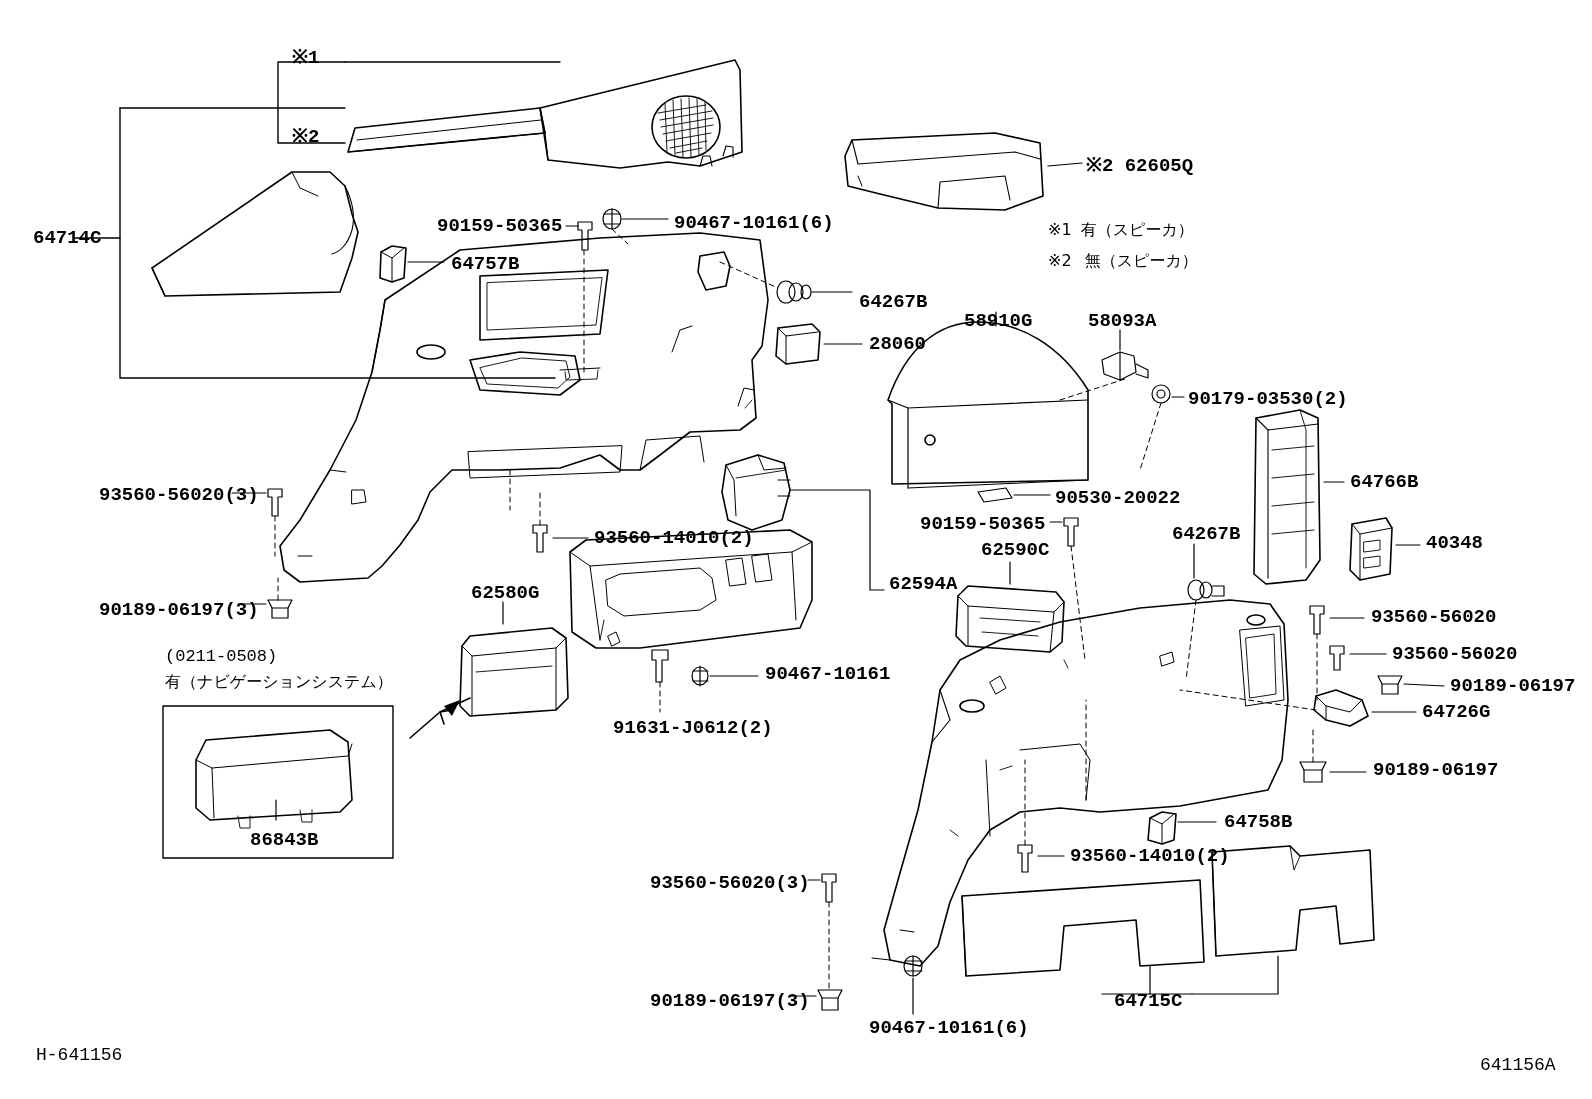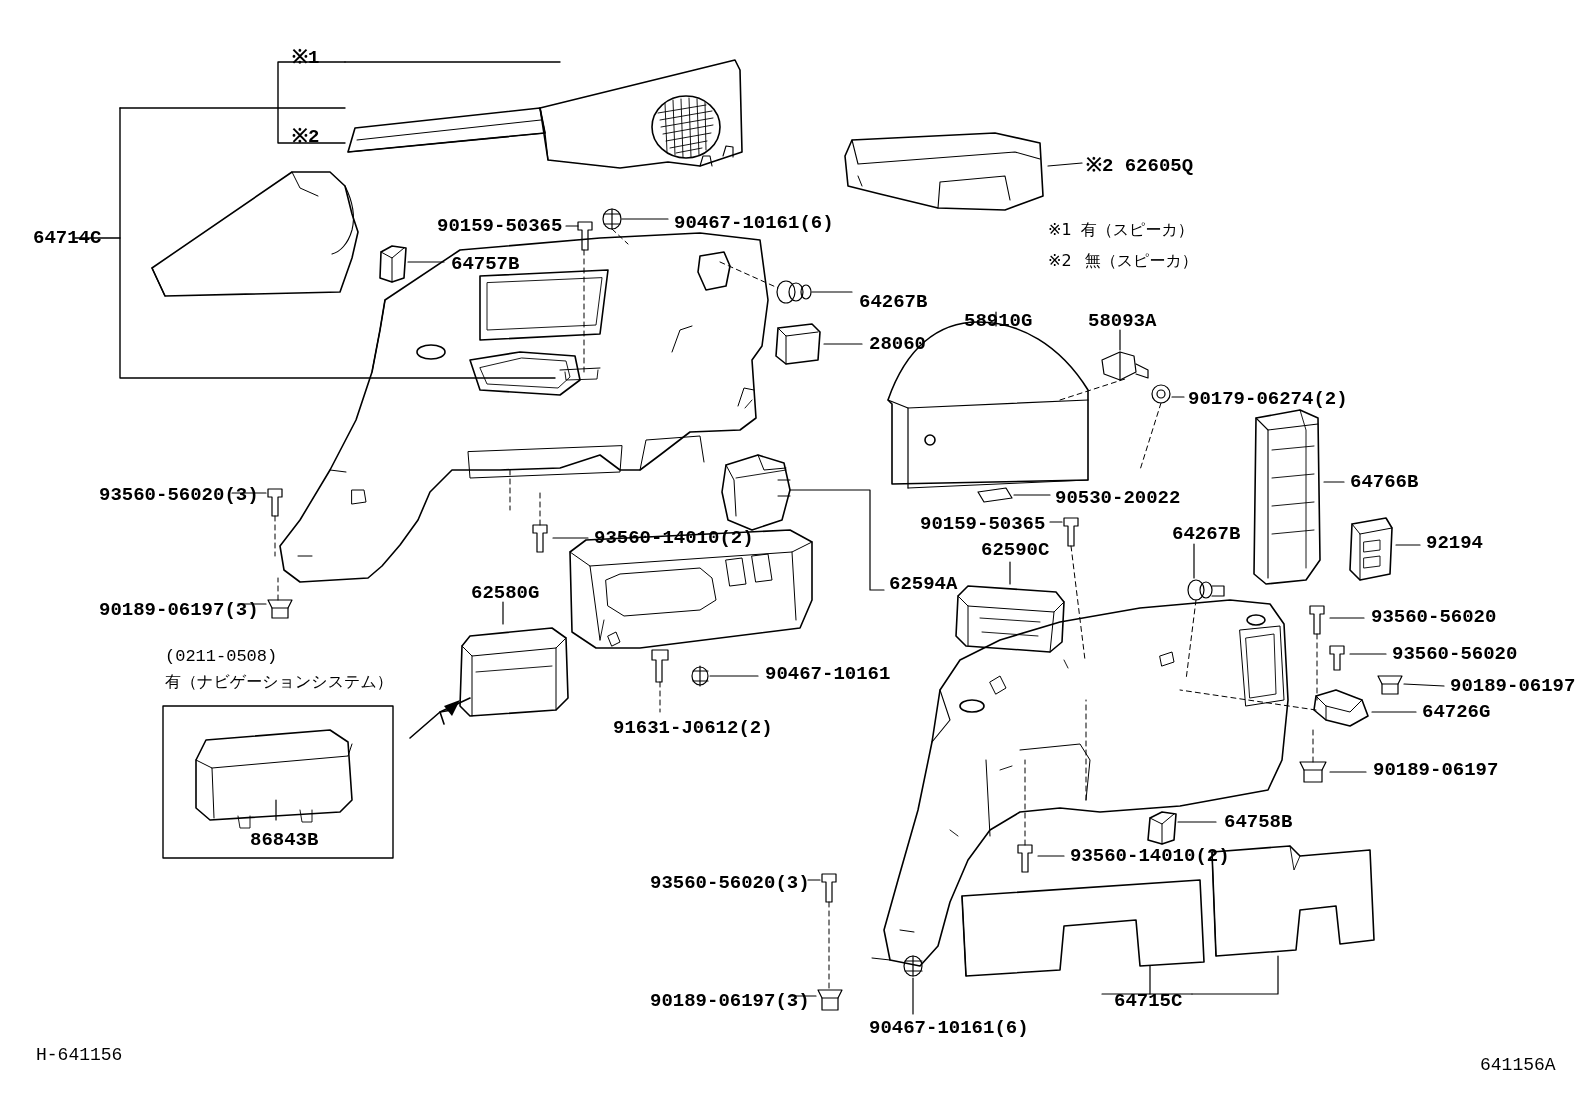--- a/index.html
+++ b/index.html
@@ -379,24 +379,24 @@
   <div class="lbl" style="left:292px; top:127px;">※2</div>
   <div class="lbl" style="left:33px; top:228px;">64714C</div>
   <div class="lbl" style="left:1086px; top:156px;">※2 62605Q</div>
   <div class="lbl" style="left:437px; top:216px;">90159-50365</div>
   <div class="lbl" style="left:674px; top:213px;">90467-10161(6)</div>
   <div class="lbl" style="left:451px; top:254px;">64757B</div>
   <div class="lbl" style="left:859px; top:292px;">64267B</div>
   <div class="lbl" style="left:869px; top:334px;">28060</div>
   <div class="lbl" style="left:964px; top:311px;">58910G</div>
   <div class="lbl" style="left:1088px; top:311px;">58093A</div>
-  <div class="lbl" style="left:1188px; top:389px;">90179-06274(2)</div>
+  <div class="lbl" style="left:1188px; top:389px;">90179-03530(2)</div>
   <div class="lbl" style="left:1350px; top:472px;">64766B</div>
   <div class="lbl" style="left:1055px; top:488px;">90530-20022</div>
-  <div class="lbl" style="left:1426px; top:533px;">92194</div>
+  <div class="lbl" style="left:1426px; top:533px;">40348</div>
   <div class="lbl" style="left:99px; top:485px;">93560-56020(3)</div>
   <div class="lbl" style="left:99px; top:600px;">90189-06197(3)</div>
   <div class="lbl" style="left:594px; top:528px;">93560-14010(2)</div>
   <div class="lbl" style="left:920px; top:514px;">90159-50365</div>
   <div class="lbl" style="left:981px; top:540px;">62590C</div>
   <div class="lbl" style="left:1172px; top:524px;">64267B</div>
   <div class="lbl" style="left:889px; top:574px;">62594A</div>
   <div class="lbl" style="left:471px; top:583px;">62580G</div>
   <div class="lbl" style="left:1371px; top:607px;">93560-56020</div>
   <div class="lbl" style="left:1392px; top:644px;">93560-56020</div>

